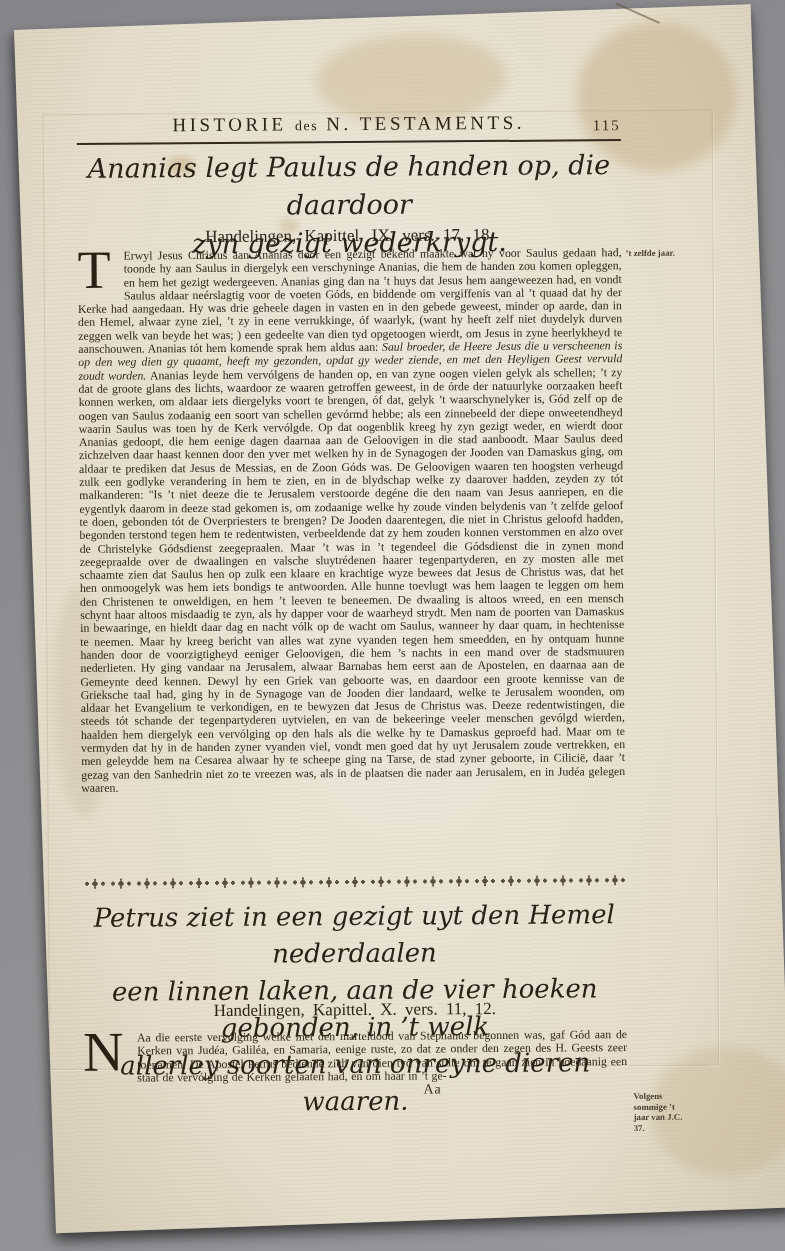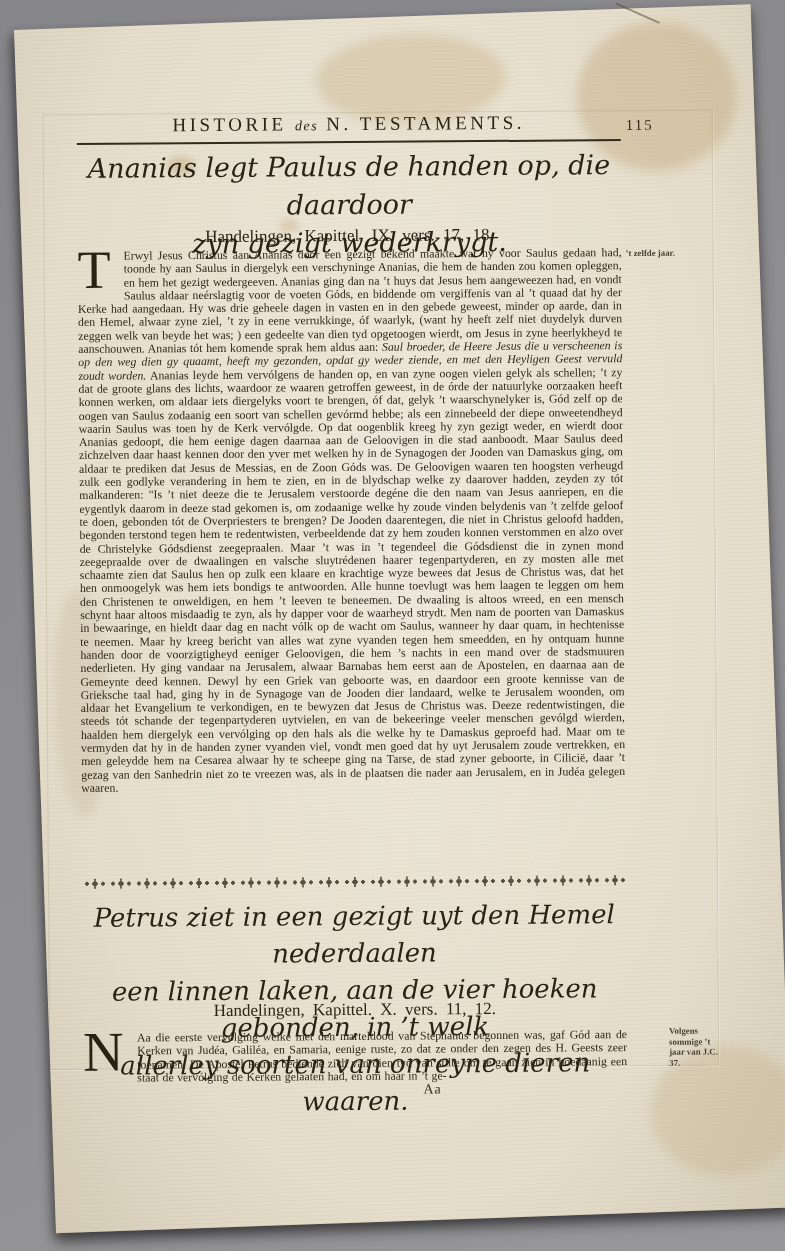--- a/index.html
+++ b/index.html
@@ -23,42 +23,42 @@
   .s6{left:16px;top:560px;width:54px;height:230px;background:rgba(160,138,98,.16);}
   .tear{position:absolute;left:600px;top:4px;width:48px;height:2px;background:rgba(92,76,54,.55);
         transform:rotate(26deg);border-radius:2px;}
   
   .print{position:absolute;left:0;top:0;width:785px;height:1251px;color:#2f2719;
          transform:rotate(-0.4deg);transform-origin:350px 600px;}
   .platemark{position:absolute;left:46px;top:112px;width:668px;height:954px;
          border:1px solid rgba(125,108,70,.16);box-shadow:1px 1px 0 rgba(255,255,255,.30);}
   .runhead{position:absolute;left:80px;top:113px;width:544px;text-align:center;
          font-size:19px;letter-spacing:3.5px;color:#2b2315;white-space:nowrap;}
-  .runhead .mid{font-size:14px;letter-spacing:1.5px;font-style:italic;}
-  .pagenum{position:absolute;left:593px;top:119px;width:64px;text-align:right;
+  .runhead .mid{font-size:14px;letter-spacing:1.5px;}
+  .pagenum{position:absolute;left:560px;top:119px;width:64px;text-align:right;
          font-size:15px;letter-spacing:2px;color:#352b1d;}
   .rule{position:absolute;left:80px;top:141px;width:544px;height:2px;background:#33291c;}
   .h1wrap{position:absolute;left:64px;top:148px;width:576px;text-align:center;
          font-style:italic;font-size:27px;line-height:38px;color:#2a2216;font-family:"DejaVu Serif","Liberation Serif",serif;}
   .chref{position:absolute;left:80px;width:544px;text-align:center;font-size:17px;
          word-spacing:4px;color:#2b2315;}
   .chref1{top:226px;}
   .chref2{top:1000px;}
   .bodytext{position:absolute;left:80px;width:544px;text-align:justify;
          font-size:11.8px;line-height:13.3px;word-spacing:.6px;color:#2f2719;}
   .para1{top:248px;height:620px;overflow:hidden;}
   .para2{top:1030px;height:58px;overflow:hidden;}
   .dropcap{float:left;font-size:54px;line-height:41px;height:40px;width:46px;
          color:#2a2114;font-family:"Liberation Serif",serif;}
   .dropcap.n{font-size:56px;width:54px;}
   .q{font-style:italic;}
   .marginnote{position:absolute;width:58px;font-size:8.8px;line-height:10.5px;
          color:#4a4033;text-align:left;font-weight:bold;}
   .mn1{left:628px;top:250px;}
-  .mn2{left:630px;top:1028px;margin-left:36px;}
+  .mn2{left:630px;top:1093px;}
   .ornament{position:absolute;left:80px;top:876px;width:544px;height:13px;opacity:.88;
          background-image:
            radial-gradient(circle at 5px 6px,  #453a2b 1.7px, rgba(0,0,0,0) 2.1px),
            radial-gradient(circle at 13px 6px, #453a2b 2.5px, rgba(0,0,0,0) 2.9px),
            radial-gradient(circle at 21px 6px, #453a2b 1.7px, rgba(0,0,0,0) 2.1px),
            radial-gradient(circle at 13px 2px, #5a4c37 1px,  rgba(0,0,0,0) 1.3px),
            radial-gradient(circle at 13px 10px,#5a4c37 1px,  rgba(0,0,0,0) 1.3px);
          background-size:26px 13px;background-repeat:repeat-x;}
   .h2wrap{position:absolute;left:60px;top:898px;width:584px;text-align:center;
          font-style:italic;font-size:26px;line-height:37px;color:#2a2216;font-family:"DejaVu Serif","Liberation Serif",serif;}

